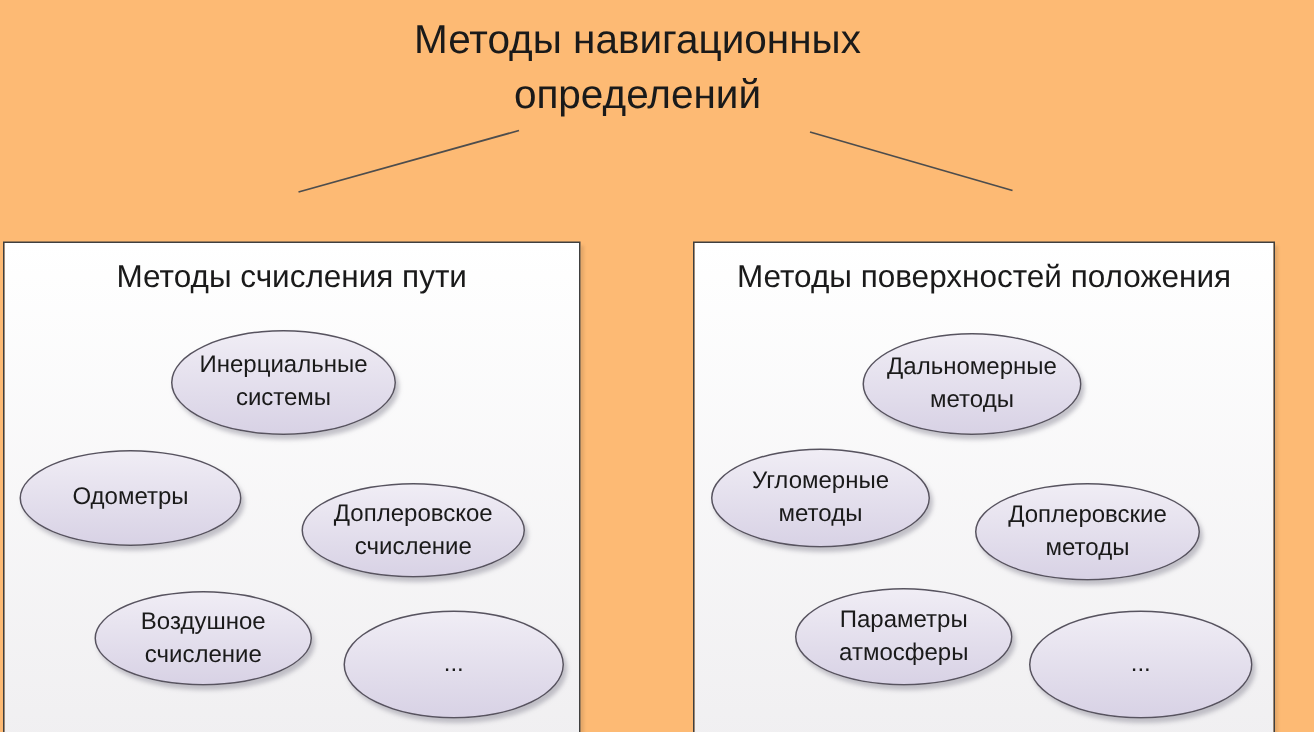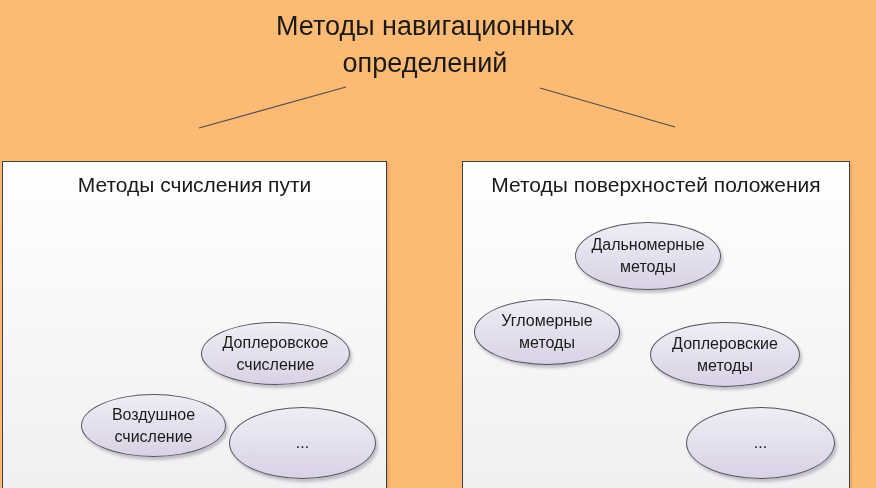--- a/index.html
+++ b/index.html
@@ -80,21 +80,21 @@
     box-shadow: 2px 3px 3px rgba(150,148,160,0.55);
     font-size: 16px;
     line-height: 22px;
   }
   .ellipse .lbl { white-space: pre-line; color: var(--text-color); }
 
   
   .l1 { left: 111px; top: 58px;  width: 150px; height: 70px; }
   .l2 { left: 10px;  top: 138px; width: 148px; height: 64px; }
   .l3 { left: 198px; top: 160px; width: 149px; height: 63px; }
-  .l4 { left: 78px;  top: 232px; width: 145px; height: 63px; }
+  .l4 { left: 60px;  top: 232px; width: 145px; height: 63px; }
   .l5 { left: 226px; top: 245px; width: 147px; height: 72px; }
 
   
   .r1 { left: 112px; top: 60px;  width: 146px; height: 68px; }
   .r2 { left: 11px;  top: 137px; width: 146px; height: 66px; }
   .r3 { left: 187px; top: 160px; width: 150px; height: 65px; }
   .r4 { left: 67px;  top: 230px; width: 145px; height: 65px; }
   .r5 { left: 223px; top: 245px; width: 149px; height: 72px; }
 </style>
 </head>
@@ -106,20 +106,27 @@
 определений</div>
 
   <svg class="connectors" viewBox="0 0 876 488" xmlns="http://www.w3.org/2000/svg">
     <line x1="346" y1="87" x2="199" y2="128" stroke="var(--line-color)" stroke-width="1.2"></line>
     <line x1="540" y1="88" x2="675" y2="127" stroke="var(--line-color)" stroke-width="1.2"></line>
   </svg>
 
   <div class="group-box left">
     <div class="group-title">Методы счисления пути</div>
 
+    <div class="ellipse l1">
+      <span class="lbl">Инерциальные
+системы</span>
+    </div>
+    <div class="ellipse l2">
+      <span class="lbl">Одометры</span>
+    </div>
     <div class="ellipse l3">
       <span class="lbl">Доплеровское
 счисление</span>
     </div>
     <div class="ellipse l4">
       <span class="lbl">Воздушное
 счисление</span>
     </div>
     <div class="ellipse l5">
       <span class="lbl">...</span>
@@ -134,18 +141,22 @@
 методы</span>
     </div>
     <div class="ellipse r2">
       <span class="lbl">Угломерные
 методы</span>
     </div>
     <div class="ellipse r3">
       <span class="lbl">Доплеровские
 методы</span>
     </div>
+    <div class="ellipse r4">
+      <span class="lbl">Параметры
+атмосферы</span>
+    </div>
     <div class="ellipse r5">
       <span class="lbl">...</span>
     </div>
   </div>
 
 </div>
 
 </body></html>

